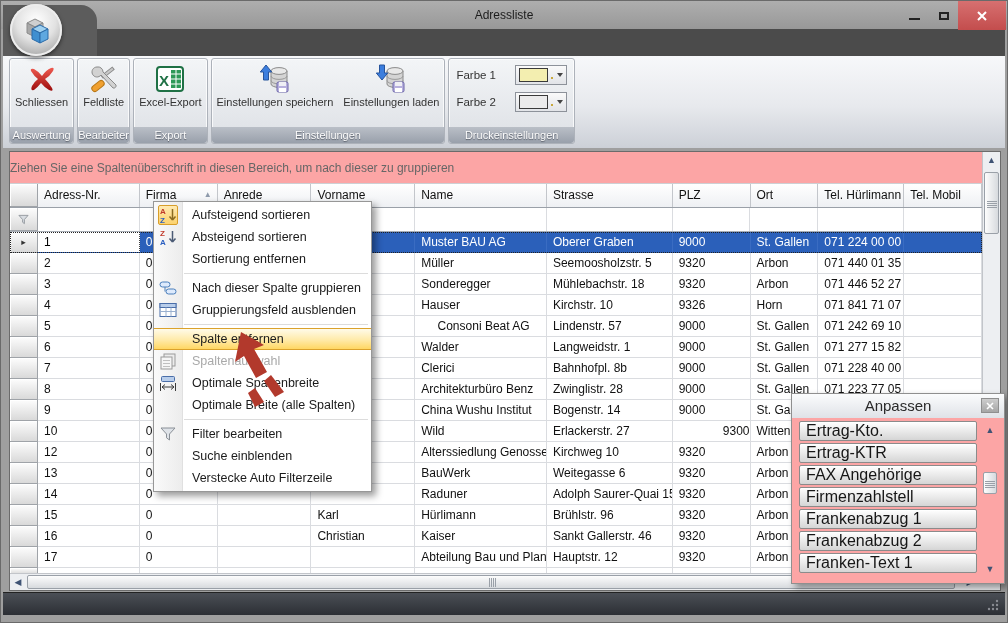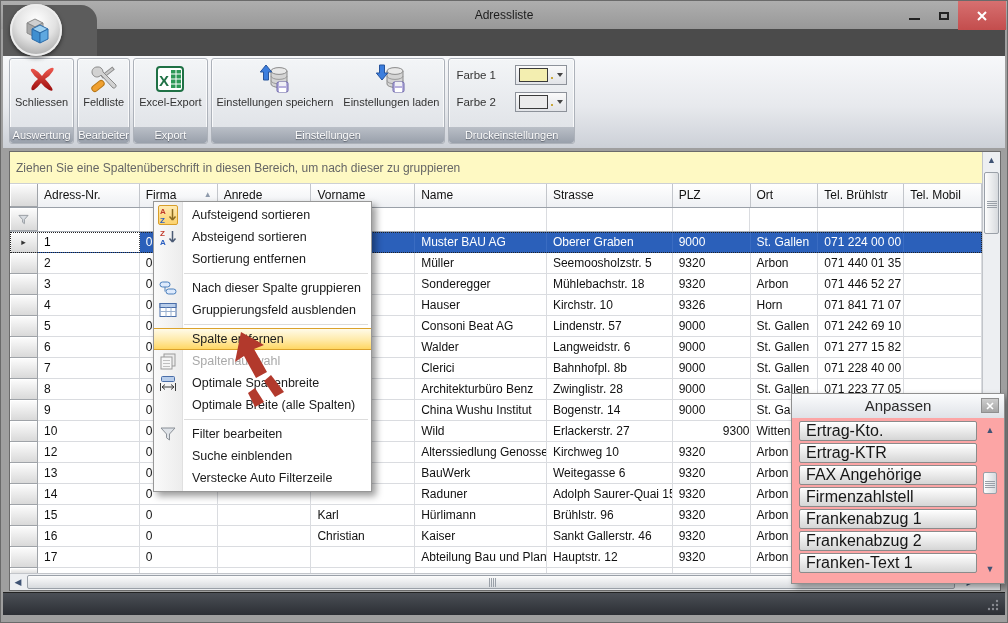--- a/index.html
+++ b/index.html
@@ -36,22 +36,22 @@
   .ffield{display:flex;align-items:center;margin:0 7px 7px;}
   .flabel{font-size:11.5px;color:#333;margin-right:19px;min-width:39px;}
   .combo{width:52px;height:20px;border:1px solid #8d929a;background:linear-gradient(#fafafa,#e2e4e8);
     display:flex;align-items:center;padding:0 3px;box-sizing:border-box;}
   .swatch{width:27px;height:12px;border:1px solid #3a3a3a;}
   .cdot{width:2px;height:2px;background:#c8a83c;margin:6px 3px 0 3px;}
   .carrow{width:0;height:0;border-left:3.5px solid transparent;border-right:3.5px solid transparent;border-top:4px solid #444;margin-left:1px;}
   
   .gridbox{position:absolute;left:8px;top:150px;width:992px;height:440px;background:#fff;
     border:1px solid #6b6b6b;box-sizing:border-box;overflow:hidden;}
-  .hintbar{position:absolute;left:0;right:0;top:0;height:32px;background:#fef9c3;border-bottom:1px solid #cdd0d4;
-    font-size:12px;color:#666;line-height:32px;padding-left:6px;box-sizing:border-box;}
+  .hintbar{position:absolute;left:0;right:0;top:0;height:32px;background:#fca5a5;border-bottom:1px solid #cdd0d4;
+    font-size:12px;color:#666;line-height:32px;box-sizing:border-box;}
   .cells{position:absolute;left:0;top:32px;width:972px;}
   .ghead{display:flex;height:23px;background:linear-gradient(#ffffff,#eef0f3);border-bottom:1px solid #9aa0a8;}
   .ghcell{border-right:1px solid #c3c6cb;font-size:12px;color:#111;padding:4px 0 0 6px;box-sizing:border-box;
     position:relative;white-space:nowrap;overflow:hidden;}
   .sortmark{position:absolute;right:5px;top:6px;font-size:8px;color:#8e9aab;}
   .gfilter{display:flex;height:23px;border-bottom:1px solid #a8aeb6;background:#fff;}
   .gfcell{border-right:1px solid #dadce0;box-sizing:border-box;}
   .grow{display:flex;height:21px;background:#fff;}
   .gcell{border-right:1px solid #dadce0;border-bottom:1px solid #dadce0;font-size:12px;color:#111;
     padding:3px 0 0 6px;box-sizing:border-box;white-space:nowrap;overflow:hidden;}
@@ -259,21 +259,21 @@
         <div class="ghead">
           <div class="gsel"></div>
           <div class="ghcell" style="width: 102px;"><span>Adress-Nr.</span></div>
           <div class="ghcell" style="width: 78px;"><span>Firma</span><span class="sortmark">▲</span></div>
           <div class="ghcell" style="width: 94px;"><span>Anrede</span></div>
           <div class="ghcell" style="width: 104px;"><span>Vorname</span></div>
           <div class="ghcell" style="width: 132px;"><span>Name</span></div>
           <div class="ghcell" style="width: 126px;"><span>Strasse</span></div>
           <div class="ghcell" style="width: 78px;"><span>PLZ</span></div>
           <div class="ghcell" style="width: 68px;"><span>Ort</span></div>
-          <div class="ghcell" style="width: 86px;"><span>Tel. Brühlstr</span></div>
+          <div class="ghcell" style="width: 86px;"><span>Tel. Hürlimann</span></div>
           <div class="ghcell" style="width: 78px;"><span>Tel. Mobil</span></div>
         </div>
         <div class="gfilter">
           <div class="gsel">
             <svg width="11" height="11" viewBox="0 0 12 12">
               <path d="M1 1.5 h10 l-4 4.5 v4.5 l-2-1.5 v-3 Z" fill="#d9dde2" stroke="#8a9097" stroke-width="0.9"></path>
             </svg>
           </div>
           <div class="gfcell" style="width: 102px;"></div>
           <div class="gfcell" style="width: 78px;"></div>
@@ -337,35 +337,35 @@
           <div class="gcell" style="width: 68px;">Horn</div>
           <div class="gcell" style="width: 86px;">071 841 71 07</div>
           <div class="gcell" style="width: 78px;"></div>
         </div>
         <div class="grow">
           <div class="gsel"></div>
           <div class="gcell" style="width: 102px;">5</div>
           <div class="gcell" style="width: 78px;">0</div>
           <div class="gcell" style="width: 94px;"></div>
           <div class="gcell" style="width: 104px;"></div>
-          <div class="gcell" style="width: 132px;">Consoni Beat AG</div>
+          <div class="gcell" style="width: 132px; text-align: center;">Consoni Beat AG</div>
           <div class="gcell" style="width: 126px;">Lindenstr. 57</div>
           <div class="gcell" style="width: 78px;">9000</div>
           <div class="gcell" style="width: 68px;">St. Gallen</div>
           <div class="gcell" style="width: 86px;">071 242 69 10</div>
           <div class="gcell" style="width: 78px;"></div>
         </div>
         <div class="grow">
           <div class="gsel"></div>
           <div class="gcell" style="width: 102px;">6</div>
           <div class="gcell" style="width: 78px;">0</div>
           <div class="gcell" style="width: 94px;"></div>
           <div class="gcell" style="width: 104px;"></div>
           <div class="gcell" style="width: 132px;">Walder</div>
-          <div class="gcell" style="width: 126px;">Langweidstr. 6</div>
+          <div class="gcell" style="width: 126px;">Langweidstr. 1</div>
           <div class="gcell" style="width: 78px;">9000</div>
           <div class="gcell" style="width: 68px;">St. Gallen</div>
           <div class="gcell" style="width: 86px;">071 277 15 82</div>
           <div class="gcell" style="width: 78px;"></div>
         </div>
         <div class="grow">
           <div class="gsel"></div>
           <div class="gcell" style="width: 102px;">7</div>
           <div class="gcell" style="width: 78px;">0</div>
           <div class="gcell" style="width: 94px;"></div>

